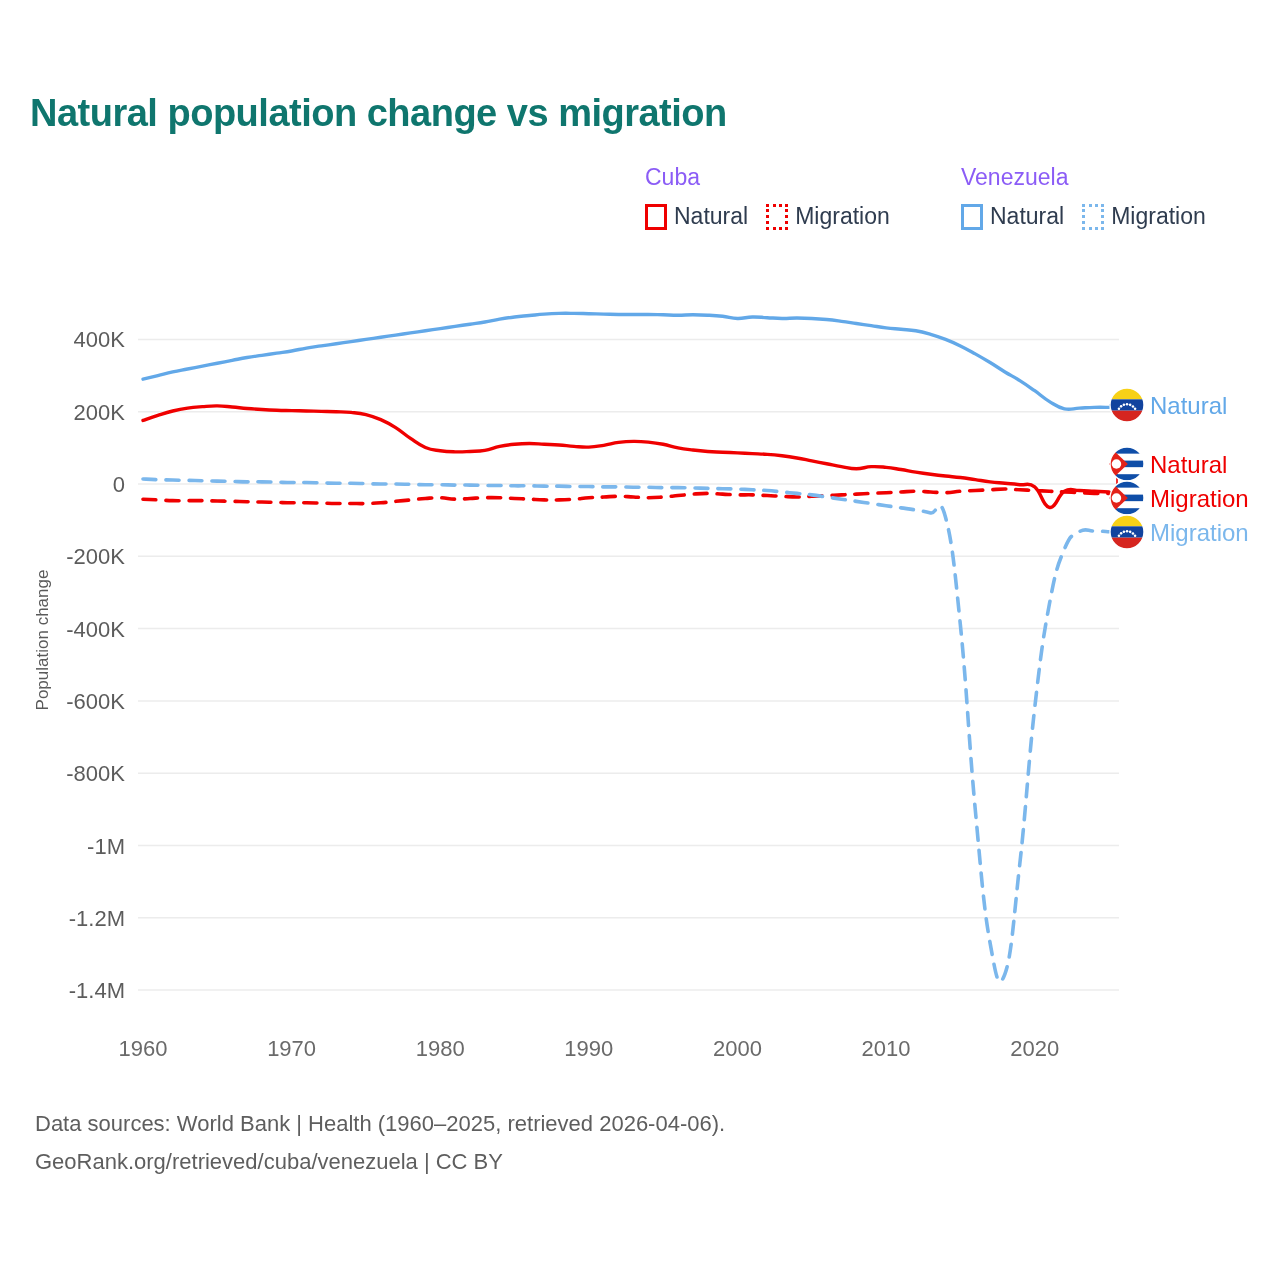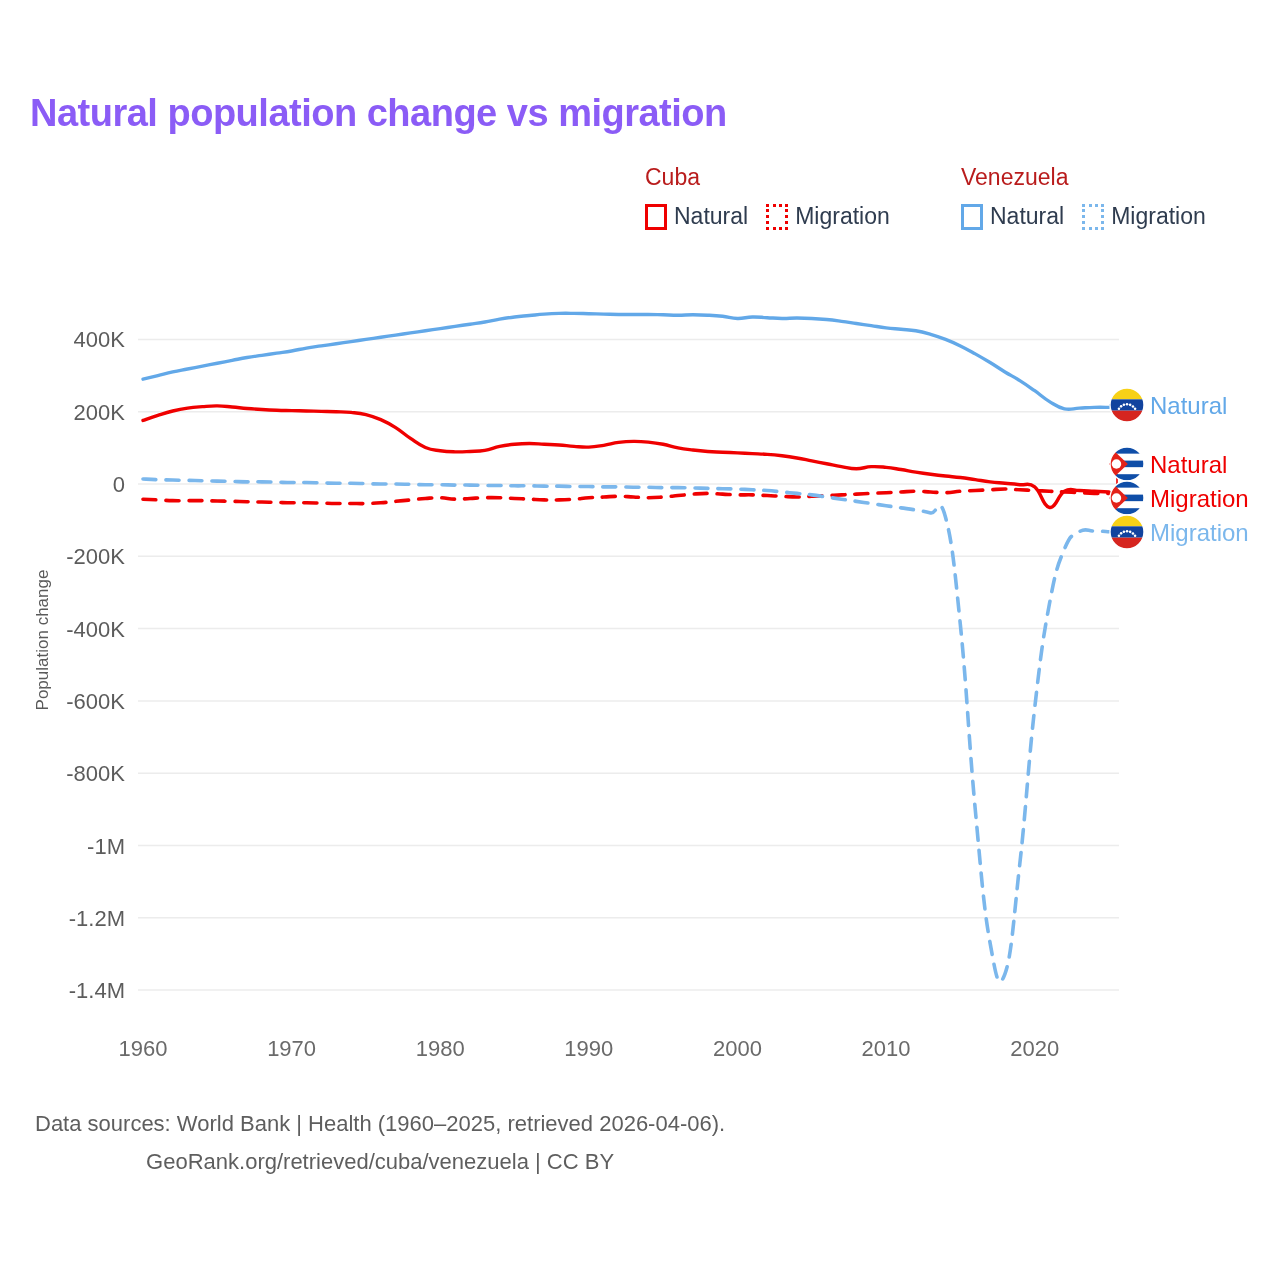--- a/index.html
+++ b/index.html
@@ -21,39 +21,39 @@
     width: 1280px;
     height: 1280px;
   }
 
   .title {
     position: absolute;
     left: 30px;
     top: 92px;
     font-size: 38px;
     font-weight: bold;
-    color: #8b5cf6;
+    color: #0f766e;
     letter-spacing: -0.5px;
     white-space: nowrap;
   }
 
   
   .legend {
     position: absolute;
     left: 645px;
     top: 163px;
     width: 620px;
     height: 80px;
   }
   .legend-group { position: absolute; top: 0; }
   .legend-group.cuba { left: 0; }
   .legend-group.venezuela { left: 316px; }
   .legend-country {
     font-size: 23px;
-    color: #b91c1c;
+    color: #8b5cf6;
     white-space: nowrap;
     line-height: 28px;
   }
   .legend-items {
     display: flex;
     align-items: center;
     gap: 18px;
     margin-top: 12px;
   }
   .legend-item {
@@ -112,21 +112,20 @@
   }
 
   
   .footer {
     position: absolute;
     left: 35px;
     top: 1105px;
     font-size: 22px;
     color: #5e5e5e;
     line-height: 38px;
-    text-align: center;
   }
   .footer div { white-space: nowrap; }
 </style>
 </head>
 <body>
 
 <div class="chart-root">
 
   <div class="title">Natural population change vs migration</div>
 

